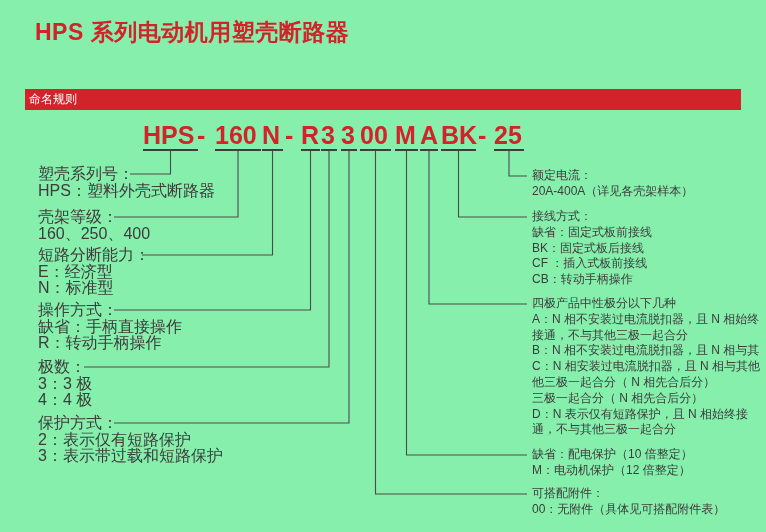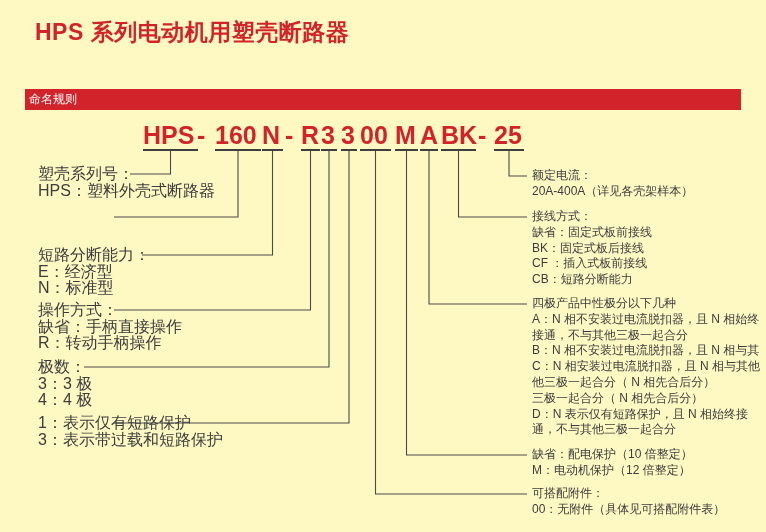--- a/index.html
+++ b/index.html
@@ -1,17 +1,17 @@
 <!DOCTYPE html>
 <html><head>
 <meta charset="utf-8">
 <style>
   html,body{margin:0;padding:0;background:#ffffff;}
   .page{
-    position:relative;width:766px;height:532px;background:#fef9c3;overflow:hidden;
+    position:relative;width:766px;height:532px;background:#86efac;overflow:hidden;
     font-family:"Liberation Sans","DejaVu Sans",sans-serif;color:#3c3c3c;
   }
   .page-title{
     position:absolute;left:35px;top:17px;margin:0;
     font-size:23px;font-weight:bold;color:#d2232a;letter-spacing:0.5px;white-space:nowrap;
   }
   .section-bar{
     position:absolute;left:25px;top:89px;width:716px;height:21px;
     background:#d2232a;display:flex;align-items:flex-end;font-family:Liberation Serif, serif;
   }
@@ -71,50 +71,55 @@
       <polyline points="429,151 429,304 527,304"></polyline>
       <polyline points="458.5,151 458.5,217 527,217"></polyline>
       <polyline points="509,151 509,176 527,176"></polyline>
     </g>
   </svg>
 
   <div class="callout callout-left" style="top:166px">
     <div class="c-label">塑壳系列号：</div>
     <div class="c-line">HPS：塑料外壳式断路器</div>
   </div>
+  <div class="callout callout-left" style="top:209px">
+    <div class="c-label">壳架等级：</div>
+    <div class="c-line">160、250、400</div>
+  </div>
   <div class="callout callout-left" style="top:247px">
     <div class="c-label">短路分断能力：</div>
     <div class="c-line">E：经济型</div>
     <div class="c-line">N：标准型</div>
   </div>
   <div class="callout callout-left" style="top:302px">
     <div class="c-label">操作方式：</div>
     <div class="c-line">缺省：手柄直接操作</div>
     <div class="c-line">R：转动手柄操作</div>
   </div>
   <div class="callout callout-left" style="top:359px">
     <div class="c-label">极数：</div>
     <div class="c-line">3：3 极</div>
     <div class="c-line">4：4 极</div>
   </div>
   <div class="callout callout-left" style="top:415px">
-    <div class="c-line">1：表示仅有短路保护</div>
+    <div class="c-label">保护方式：</div>
+    <div class="c-line">2：表示仅有短路保护</div>
     <div class="c-line">3：表示带过载和短路保护</div>
   </div>
 
   <div class="callout callout-right" style="top:168px">
     <div class="c-label">额定电流：</div>
     <div class="c-line">20A-400A（详见各壳架样本）</div>
   </div>
   <div class="callout callout-right" style="top:209px">
     <div class="c-label">接线方式：</div>
     <div class="c-line">缺省：固定式板前接线</div>
     <div class="c-line">BK：固定式板后接线</div>
     <div class="c-line">CF ：插入式板前接线</div>
-    <div class="c-line">CB：短路分断能力</div>
+    <div class="c-line">CB：转动手柄操作</div>
   </div>
   <div class="callout callout-right" style="top:296px">
     <div class="c-label">四极产品中性极分以下几种</div>
     <div class="c-line">A：N 相不安装过电流脱扣器，且 N 相始终</div>
     <div class="c-line">接通，不与其他三极一起合分</div>
     <div class="c-line">B：N 相不安装过电流脱扣器，且 N 相与其</div>
     <div class="c-line">C：N 相安装过电流脱扣器，且 N 相与其他</div>
     <div class="c-line">他三极一起合分（ N 相先合后分）</div>
     <div class="c-line">三极一起合分（ N 相先合后分）</div>
     <div class="c-line">D：N 表示仅有短路保护，且 N 相始终接</div>

